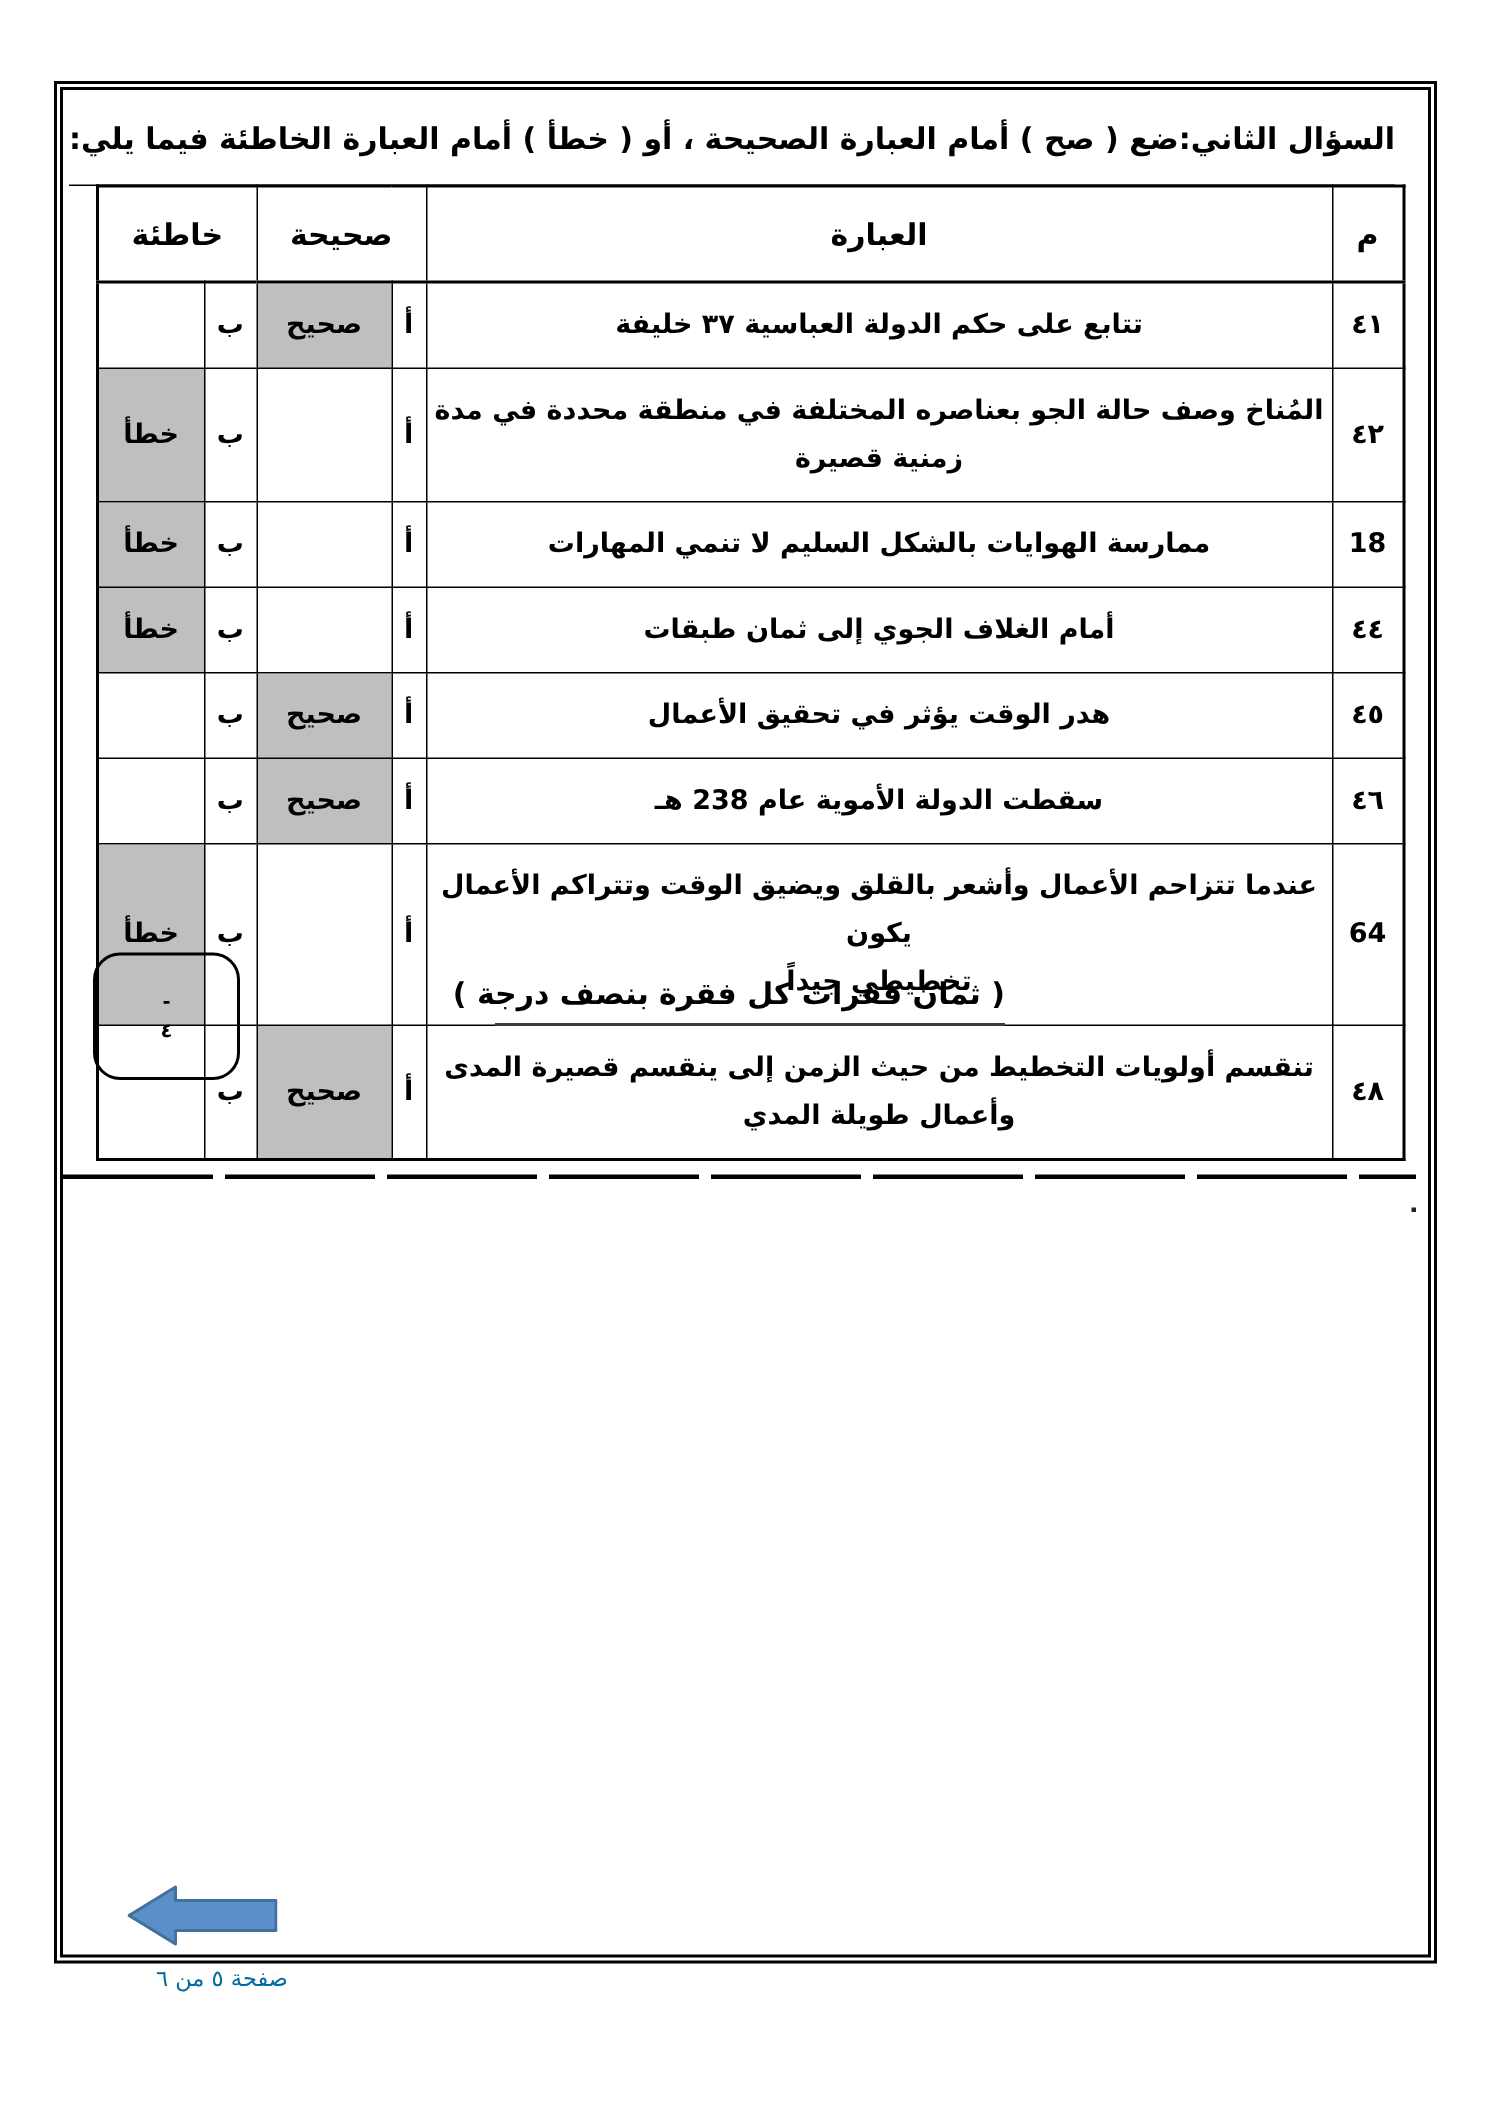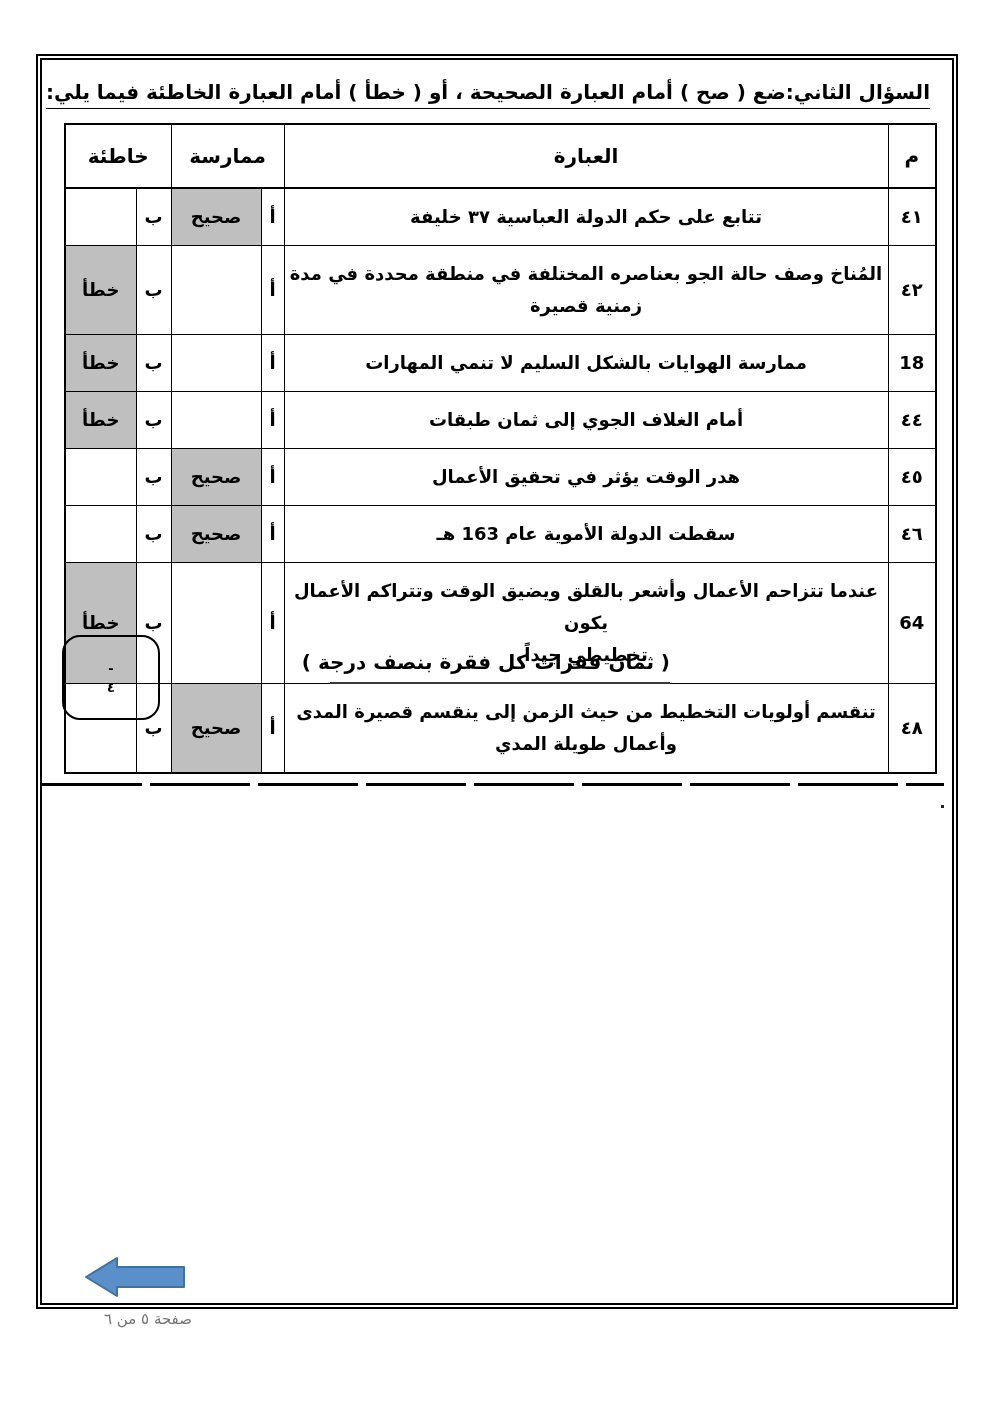--- a/index.html
+++ b/index.html
@@ -9,21 +9,21 @@
   }
   
   .page-border{
     position:absolute;left:36px;top:54px;width:910px;height:1243px;
     border:6px double #000;
   }
   
   .q-title{
     position:absolute;top:80px;right:62px;direction:rtl;
     font-size:20px;font-weight:bold;white-space:nowrap;
-    border-bottom:1.8px solid #000;padding-bottom:4px;text-align:center;
+    border-bottom:1.8px solid #000;padding-bottom:19px;text-align:center;
   }
   
   table.tf{
     position:absolute;left:64px;top:123px;direction:rtl;
     border-collapse:collapse;table-layout:fixed;
     border:2.5px solid #000;
   }
   table.tf th,table.tf td{
     border:1.6px solid #000;vertical-align:middle;text-align:center;
     font-weight:bold;font-size:18px;line-height:32px;padding:12px 3px;
@@ -51,21 +51,21 @@
   .dashed-rule{
     position:absolute;left:42px;top:783px;width:902px;height:2.6px;
     background:repeating-linear-gradient(90deg,#000 0 100px,rgba(0,0,0,0) 100px 108px);
   }
   .stray-dot{position:absolute;left:941px;top:805px;width:3px;height:3px;background:#222;}
   
   .back-arrow{position:absolute;left:85px;top:1256px;width:100px;height:42px;}
   
   .page-footer{
     position:absolute;left:104px;top:1310px;direction:rtl;
-    font-size:15px;color:#737373;
+    font-size:15px;color:#0369a1;
   }
 </style>
 </head>
 <body>
 
 <div class="page-border"></div>
 
 <div class="q-title">السؤال الثاني:ضع ( صح ) أمام العبارة الصحيحة ، أو ( خطأ ) أمام العبارة الخاطئة فيما يلي:</div>
 
 <table class="tf" dir="rtl">
@@ -74,21 +74,21 @@
       <col style="width:604px">
       <col style="width:23px">
     <col style="width:90px">
       <col style="width:35px">
       <col style="width:71px">
   </colgroup>
   <thead>
     <tr>
       <th>م</th>
       <th>العبارة</th>
-      <th colspan="2">ممارسة</th>
+      <th colspan="2">صحيحة</th>
       <th colspan="2">خاطئة</th>
     </tr>
   </thead>
   <tbody id="tf-body">
       <tr>
     <td class="num">٤١</td>
     <td class="stmt">تتابع على حكم الدولة العباسية ٣٧ خليفة</td>
     <td class="lbl">أ</td>
     <td class="mark correct gray">صحيح</td>
     <td class="lbl">ب</td>
@@ -121,21 +121,21 @@
       <tr>
     <td class="num">٤٥</td>
     <td class="stmt">هدر الوقت يؤثر في تحقيق الأعمال</td>
     <td class="lbl">أ</td>
     <td class="mark correct gray">صحيح</td>
     <td class="lbl">ب</td>
     <td class="mark wrong"></td>
   </tr>
       <tr>
     <td class="num">٤٦</td>
-    <td class="stmt">سقطت الدولة الأموية عام 163 هـ</td>
+    <td class="stmt">سقطت الدولة الأموية عام 238 هـ</td>
     <td class="lbl">أ</td>
     <td class="mark correct gray">صحيح</td>
     <td class="lbl">ب</td>
     <td class="mark wrong"></td>
   </tr>
       <tr class="tall">
     <td class="num">64</td>
     <td class="stmt">عندما تتزاحم الأعمال وأشعر بالقلق ويضيق الوقت وتتراكم الأعمال يكون
 تخطيطي جيداً</td>
     <td class="lbl">أ</td>

